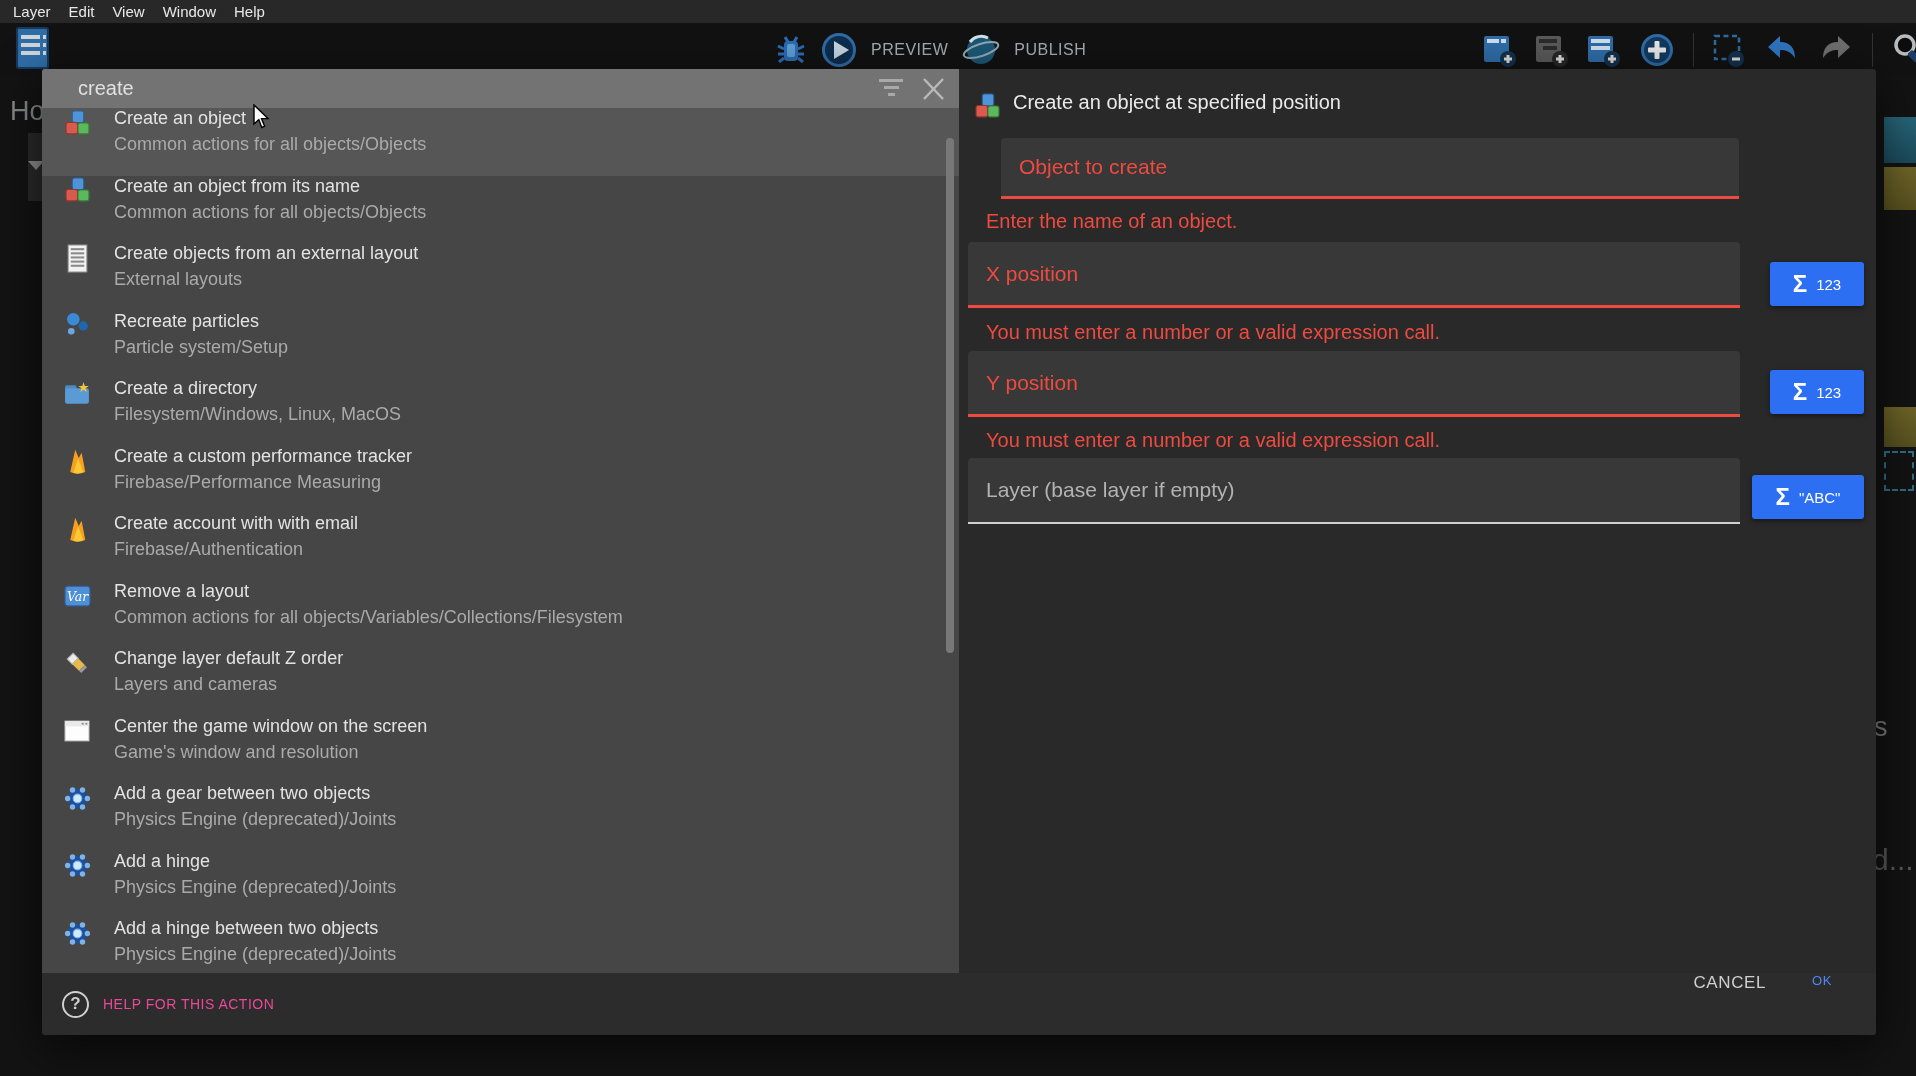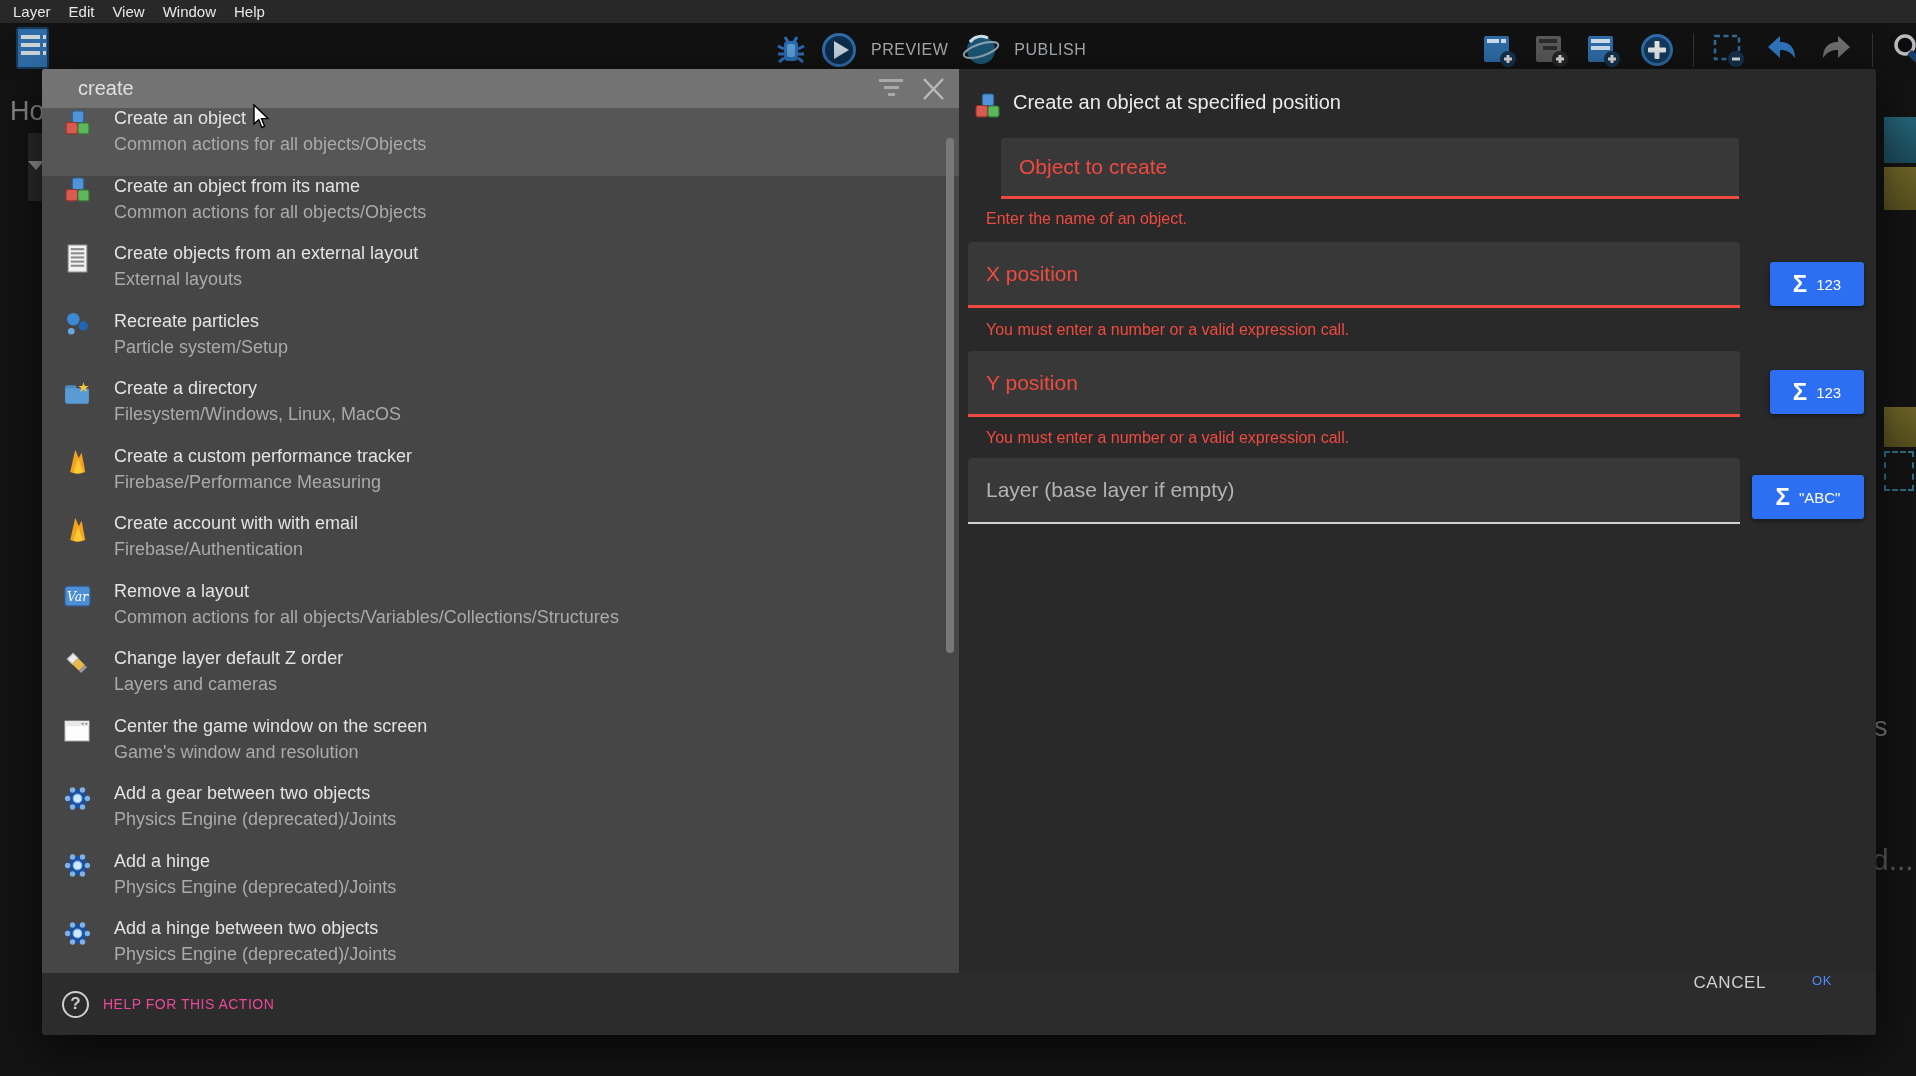--- a/index.html
+++ b/index.html
@@ -53,21 +53,21 @@
 
   .right-panel{position:absolute;left:917px;top:0;width:917px;height:904px;background:#292929;}
   .rp-header-icon{position:absolute;left:15px;top:24px;width:26px;height:26px;}
   .rp-title{position:absolute;left:54px;top:22px;font-size:20px;color:#eaeaea;}
   .field{position:absolute;background:#383838;border-radius:4px 4px 0 0;}
   .field.err{border-bottom:3px solid #ef4a40;}
   .field.norm{border-bottom:2px solid #cfd0d0;}
   .field .ph{position:absolute;left:18px;top:50%;transform:translateY(-50%);font-size:21px;}
   .ph-red{color:#ef4a40;}
   .ph-gray{color:#b3b3b3;}
-  .helper{position:absolute;color:#ef4a40;font-size:16px;}
+  .helper{position:absolute;color:#ef4a40;font-size:20px;}
   .sigma-btn{position:absolute;background:#2d6ff2;border-radius:3px;color:#fff;display:flex;align-items:center;
              justify-content:center;gap:9px;cursor:pointer;box-shadow:0 2px 5px rgba(0,0,0,.45);}
   .sigma-btn .sym{font-size:24px;font-weight:bold;line-height:1;}
   .sigma-btn .lbl{font-size:15px;}
 
   .dlg-footer{position:absolute;left:0;bottom:0;width:1834px;height:62px;background:#2c2c2c;z-index:5;
               display:flex;align-items:center;}
   .help-group{display:flex;align-items:center;gap:14px;margin-left:20px;cursor:pointer;}
   .help-circle{width:27px;height:27px;border-radius:50%;border:2.5px solid #cfcfcf;color:#cfcfcf;
                display:flex;align-items:center;justify-content:center;font-size:17px;font-weight:bold;}
@@ -326,21 +326,21 @@
           </div>
           <div class="row">
             <span class="ric">
               <svg width="27" height="27" viewBox="0 0 26 26">
                 <rect x="1" y="4" width="24" height="19" rx="3" fill="#4e8fd6" stroke="#2d62a0"></rect>
                 <text x="13" y="18" text-anchor="middle" font-size="12" font-style="italic" fill="#ffffff" font-family="DejaVu Serif, serif">Var</text>
               </svg>
             </span>
             <div class="rtext">
               <div class="rtitle">Remove a layout</div>
-              <div class="rsub">Common actions for all objects/Variables/Collections/Structures</div>
+              <div class="rsub">Common actions for all objects/Variables/Collections/Filesystem</div>
             </div>
           </div>
           <div class="row">
             <span class="ric">
               <svg width="27" height="27" viewBox="0 0 26 26">
                 <g transform="rotate(-45 13 13)">
                   <rect x="9" y="3" width="8" height="7" fill="#ececec" stroke="#b0b0b0"></rect>
                   <rect x="9" y="10" width="8" height="9" fill="#e7b94c"></rect>
                   <rect x="9" y="19" width="8" height="3" fill="#9a9a9a"></rect>
                 </g>

